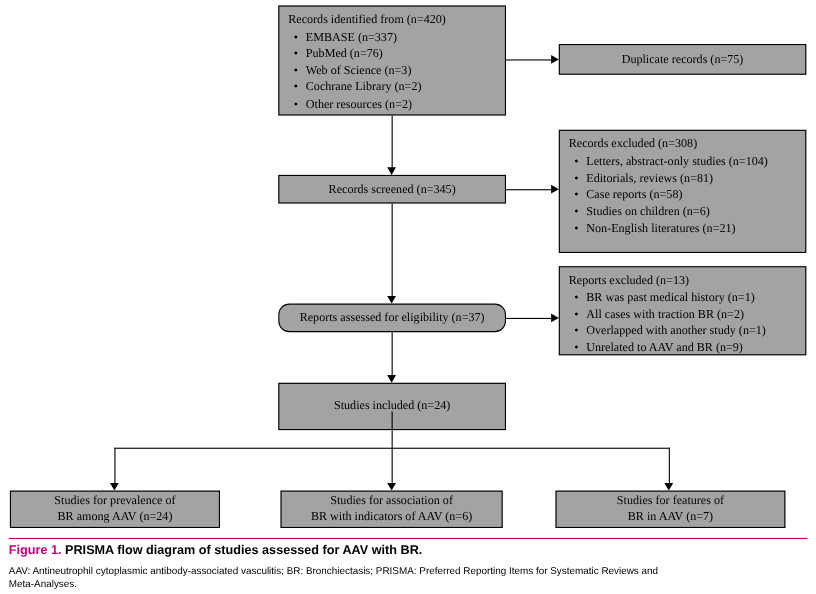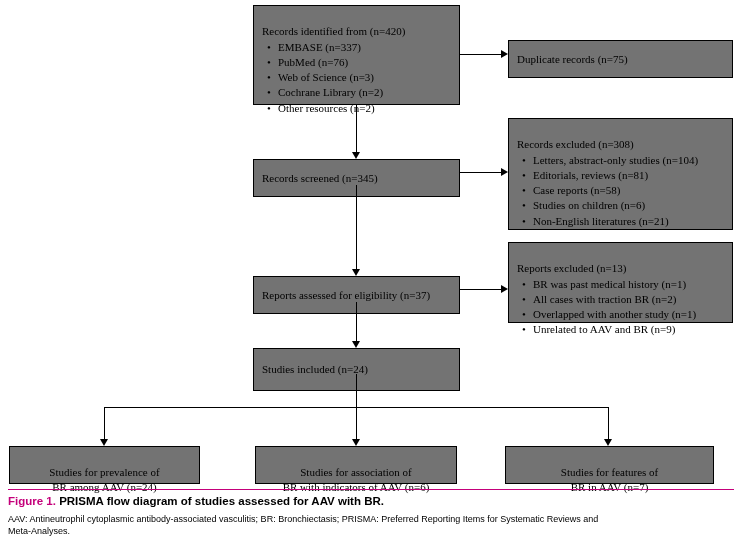--- a/index.html
+++ b/index.html
@@ -17,28 +17,29 @@
   #root {
     position: relative;
     width: 742px;
     height: 540px;
   }
 
   .box {
     position: absolute;
     box-sizing: border-box;
     border: 1px solid #000000;
-    background: #737373;
+    background: #a3a3a3;
     font-size: 11px;
     line-height: 1.35;
-    padding: 18px 8px;
+    padding: 5px 8px;
   }
   .box.centered {
     display: flex;
     align-items: center;
+    justify-content: center;
     text-align: center;
   }
   .box-title {
     display: block;
     margin: 0 0 1px 0;
   }
   ul.bullets {
     margin: 0;
     padding: 0 0 0 16px;
     list-style: none;
@@ -158,21 +159,21 @@
       <li>Non-English literatures (n=21)</li>
     </ul>
   </div>
 
   <div class="hline" style="left:460px; top:172px; width:41px;"></div>
   <div class="arrow-right" style="left:501px; top:168px;"></div>
 
   <div class="vline" style="left:356px; top:185px; height:85px;"></div>
   <div class="arrow-down" style="left:352px; top:269px;"></div>
 
-  <div class="box centered" style="left:253px; top:276px; width:207px; height:26px;">
+  <div class="box centered" style="left:253px; top:276px; width:207px; height:26px;border-radius:10px;">
     <span>Reports assessed for eligibility (n=37)</span>
   </div>
 
   <div class="box" style="left:508px; top:242px; width:225px; height:81px;">
     <span class="box-title">Reports excluded (n=13)</span>
     <ul class="bullets">
       <li>BR was past medical history (n=1)</li>
       <li>All cases with traction BR (n=2)</li>
       <li>Overlapped with another study (n=1)</li>
       <li>Unrelated to AAV and BR (n=9)</li>

